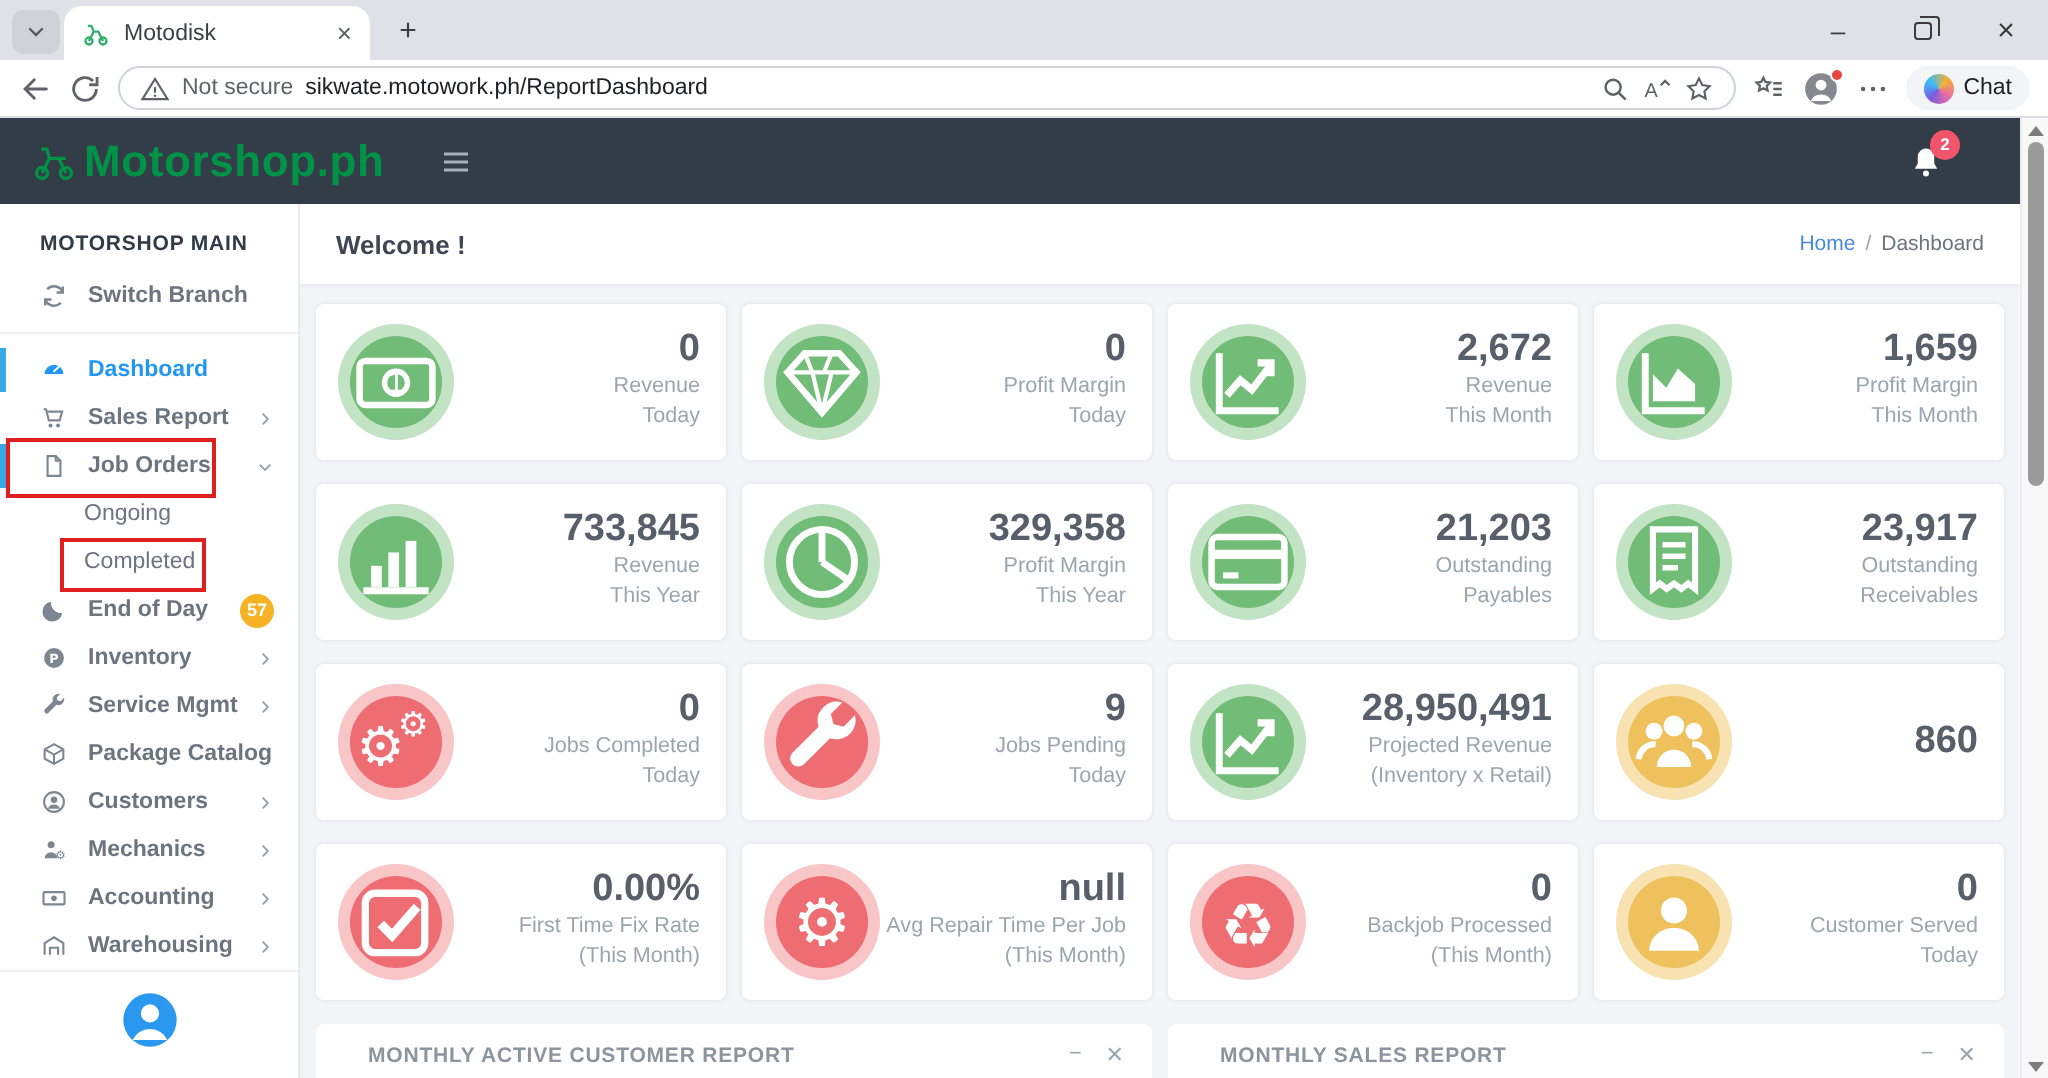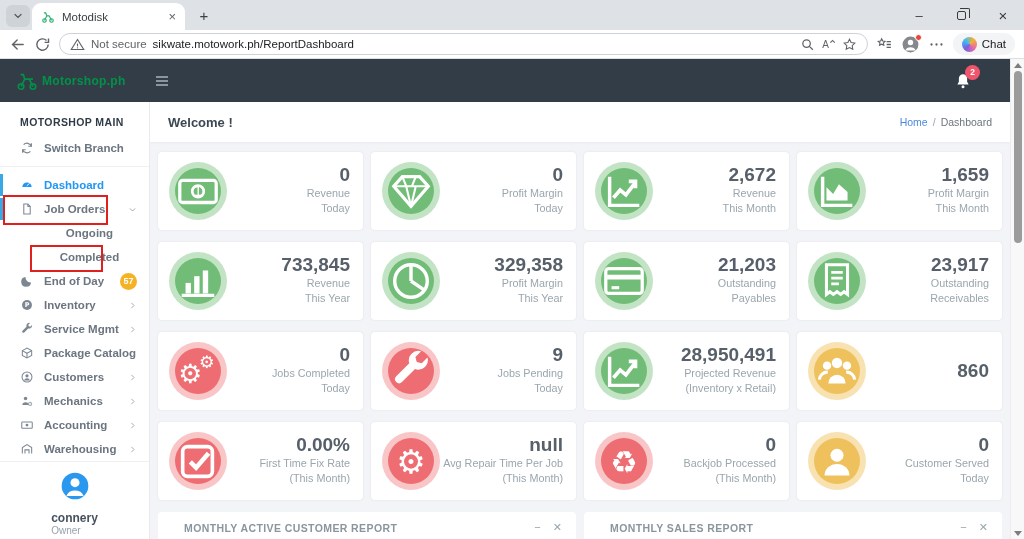--- a/index.html
+++ b/index.html
@@ -41,41 +41,41 @@
     border-radius:12px; background:#f2f4f5; cursor:pointer; }
   .copilot-ic { width:15px; height:15px; border-radius:50%;
     background:conic-gradient(from 40deg, #f2b134, #e96aa8, #7b5ce0, #38bdf8, #f2b134); }
   .chat-label { font-size:11.5px; color:#202124; }
 
   
   .appbar { height:43px; width:1010px; background:#333d48; display:flex; align-items:center;
     padding:0 16px; }
   .brand { display:flex; align-items:center; gap:4px; color:#009247; }
   .brand svg { width:22px; height:22px; }
-  .brand-text { font-size:12px; font-weight:bold; letter-spacing:.3px; color:#009247; }
+  .brand-text { font-size:22px; font-weight:bold; letter-spacing:.3px; color:#009247; }
   .hamburger { margin-left:26px; width:20px; height:16px; color:#aab3bc; cursor:pointer; }
   .bell-wrap { margin-left:auto; margin-right:22px; position:relative; width:18px; height:20px;
     color:#fff; cursor:pointer; }
   .bell-badge { position:absolute; top:-6px; right:-8px; min-width:15px; height:15px; padding:0 3px;
     border-radius:50%; background:#f1556c; color:#fff; font-size:8.5px; font-weight:bold;
     display:flex; align-items:center; justify-content:center; }
 
   
   .workspace { display:flex; height:437px; width:1010px; }
 
   .sidebar { width:150px; background:#fff; border-right:1px solid #e7eaee; display:flex;
     flex-direction:column; padding-top:6px; position:relative; }
   .side-title { padding:8px 0 8px 20px; font-size:10.5px; font-weight:bold; color:#2f3b46;
     letter-spacing:.4px; }
   .side-item { display:flex; align-items:center; height:24px; padding:0 12px 0 20px; font-size:11.5px;
     font-weight:600; color:#6b7580; position:relative; cursor:pointer; flex:0 0 auto; }
   .side-item .ic { width:14px; height:14px; margin-right:10px; color:#7d8792; display:flex; flex:0 0 auto; }
   .side-item.active { color:#2196f3; }
   .side-item.active .ic { color:#2196f3; }
-  .side-item.sub { padding-left:42px; font-weight:700;justify-content:center; }
+  .side-item.sub { padding-left:42px; font-weight:400; }
   .side-item .chev { margin-left:auto; width:9px; height:9px; color:#9aa2ac; display:flex; }
   .side-item .badge { margin-left:auto; background:#f5b225; color:#fff; font-size:9px; font-weight:bold;
     width:17px; height:17px; border-radius:50%; display:flex; align-items:center; justify-content:center; }
   .leftbar::before { content:''; position:absolute; left:0; top:1px; bottom:1px; width:3px; background:#38a9e4; }
   .side-divider { border-top:1px solid #eef0f3; margin:6px 0; }
   .annotated-main::after { content:''; position:absolute; left:3px; top:-2px; width:101px; height:26px;
     border:2px solid #e01f1f; pointer-events:none; }
   .annotated-sub::after { content:''; position:absolute; left:30px; top:0; width:69px; height:23px;
     border:2px solid #e01f1f; pointer-events:none; }
   .side-user { margin-top:auto; border-top:1px solid #eef0f3; padding:8px 14px; display:flex;
@@ -263,20 +263,35 @@
           <div class="side-divider"></div>
           <div class="side-item active leftbar">
             <span class="ic">
               <svg viewBox="0 0 24 24" style="width: 100%; height: 100%;">
                 <path d="M4 15.5a8 8 0 0 1 16 0z" fill="currentColor"></path>
                 <path d="M11.5 13.5L16.5 9" stroke="#fff" stroke-width="1.6"></path>
               </svg>
             </span>
             <span>Dashboard</span>
           </div>
+          <div class="side-item">
+            <span class="ic">
+              <svg viewBox="0 0 24 24" style="width: 100%; height: 100%;">
+                <path d="M3 4.5h2.2L7.5 14h9.3L19 6.5H6" fill="none" stroke="currentColor" stroke-width="1.8"></path>
+                <circle cx="9" cy="18.5" r="1.7" fill="currentColor"></circle>
+                <circle cx="15.5" cy="18.5" r="1.7" fill="currentColor"></circle>
+              </svg>
+            </span>
+            <span>Sales Report</span>
+            <span class="chev">
+              <svg viewBox="0 0 24 24" style="width: 100%; height: 100%;">
+                <path d="M9 5l7 7-7 7" fill="none" stroke="currentColor" stroke-width="2.4"></path>
+              </svg>
+            </span>
+          </div>
           <div class="side-item leftbar annotated-main">
             <span class="ic">
               <svg viewBox="0 0 24 24" style="width: 100%; height: 100%;">
                 <path d="M6.5 3.5h7l4 4v13h-11z" fill="none" stroke="currentColor" stroke-width="1.8"></path>
                 <path d="M13.5 3.5v4h4" fill="none" stroke="currentColor" stroke-width="1.8"></path>
               </svg>
             </span>
             <span>Job Orders</span>
             <span class="chev">
               <svg viewBox="0 0 24 24" style="width: 100%; height: 100%;">

